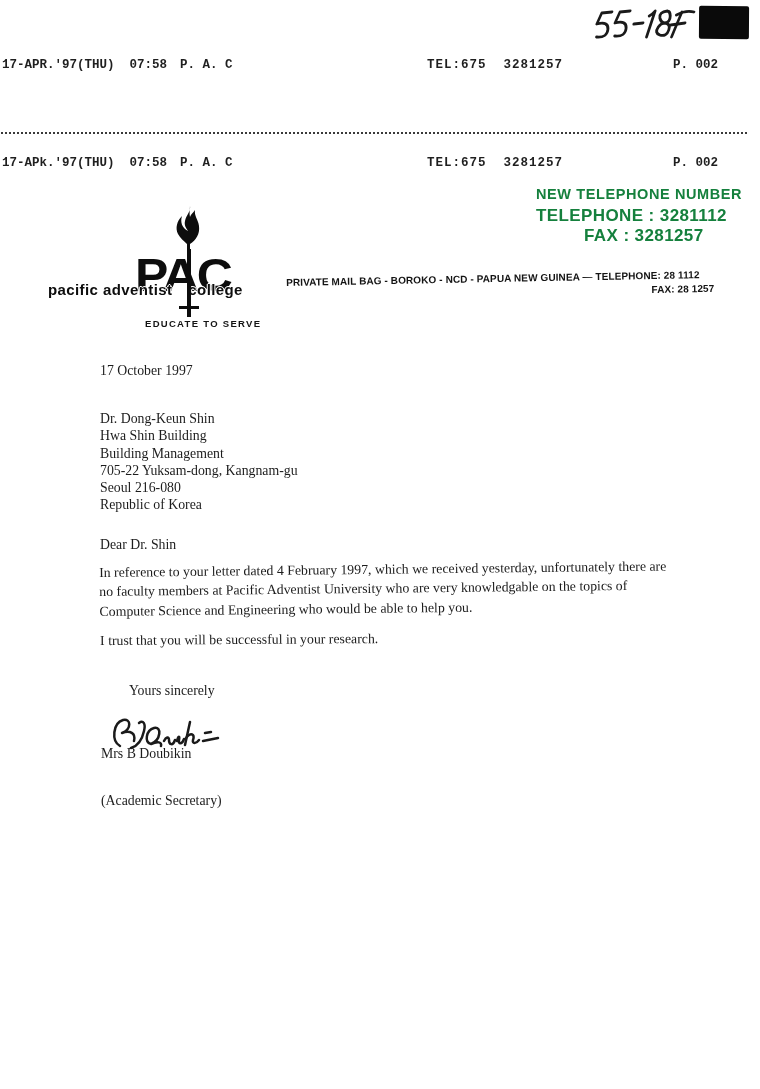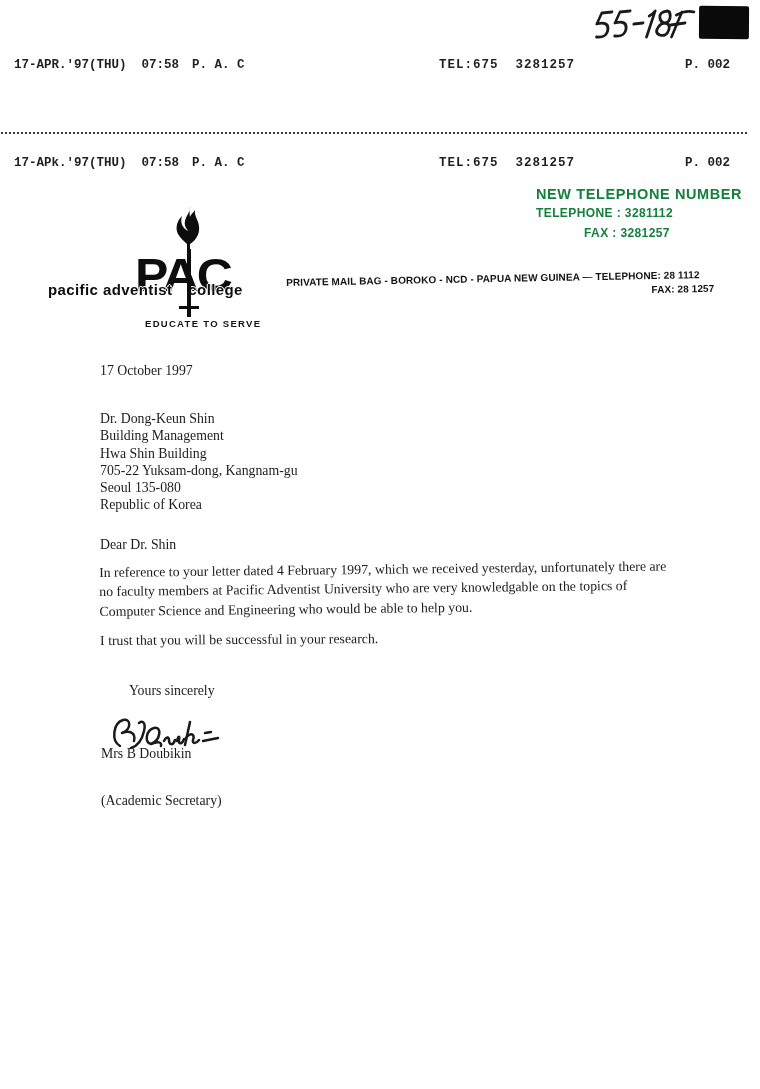--- a/index.html
+++ b/index.html
@@ -4,25 +4,25 @@
 <style>
   html,body { margin:0; padding:0; background:#e8e8e8; }
   .page {
     position:relative; width:760px; height:1089px; margin:0 auto;
     background:#ffffff; overflow:hidden;
     font-family:"Liberation Serif", serif; color:#1c1c1c;
   }
   .abs { position:absolute; }
   .mono {
     font-family:"Liberation Mono", monospace; font-weight:bold;
-    font-size:12.5px; white-space:pre; color:#1f1f1f;margin-left:12px;
+    font-size:12.5px; white-space:pre; color:#1f1f1f;
   }
   .mono-tel { letter-spacing:1px; }
   .sansb { font-family:"Liberation Sans", sans-serif; font-weight:bold; color:#15803d; }
-  .stamp-line { font-size:12px; letter-spacing:0.4px; white-space:pre; }
+  .stamp-line { font-size:17px; letter-spacing:0.4px; white-space:pre; }
   .stamp-title { font-size:14.5px; letter-spacing:0.6px; }
   .serif-line { font-size:13.8px; white-space:pre; }
   .dotted-rule { border-top:2px dotted #3a3a3a; height:0; }
   .redaction { background:#0a0a0a; border-radius:2px; transform:rotate(0.4deg); }
   .logo-acronym {
     font-family:"Liberation Sans", sans-serif; font-weight:bold;
     font-size:50px; letter-spacing:-2px; color:#0d0d0d; line-height:1;
     transform:scaleY(0.92); transform-origin:left top; white-space:pre;
   }
   .logo-wordmark {
@@ -101,24 +101,24 @@
 
   <div class="abs sansb lh-address" style="left:286px; top:276px;">
     <div class="l1">PRIVATE MAIL BAG - BOROKO - NCD - PAPUA NEW GUINEA — TELEPHONE: 28 1112</div>
     <div class="l2">FAX: 28 1257</div>
   </div>
 
   <div class="abs serif-line" style="left:100px; top:363px;">17 October 1997</div>
 
   <div class="abs recipient" style="left:100px; top:410px;">
     <div class="serif-line">Dr. Dong-Keun Shin</div>
+    <div class="serif-line">Hwa Shin Building</div>
     <div class="serif-line">Building Management</div>
-    <div class="serif-line">Hwa Shin Building</div>
     <div class="serif-line">705-22 Yuksam-dong, Kangnam-gu</div>
-    <div class="serif-line">Seoul 135-080</div>
+    <div class="serif-line">Seoul 216-080</div>
     <div class="serif-line">Republic of Korea</div>
   </div>
 
   <div class="abs serif-line" style="left:100px; top:537px;">Dear Dr. Shin</div>
 
   <div class="abs letter-par" style="left:99px; top:563px;">
     <div class="serif-line">In reference to your letter dated 4 February 1997, which we received yesterday, unfortunately there are</div>
     <div class="serif-line">no faculty members at Pacific Adventist University who are very knowledgable on the topics of</div>
     <div class="serif-line">Computer Science and Engineering who would be able to help you.</div>
   </div>

